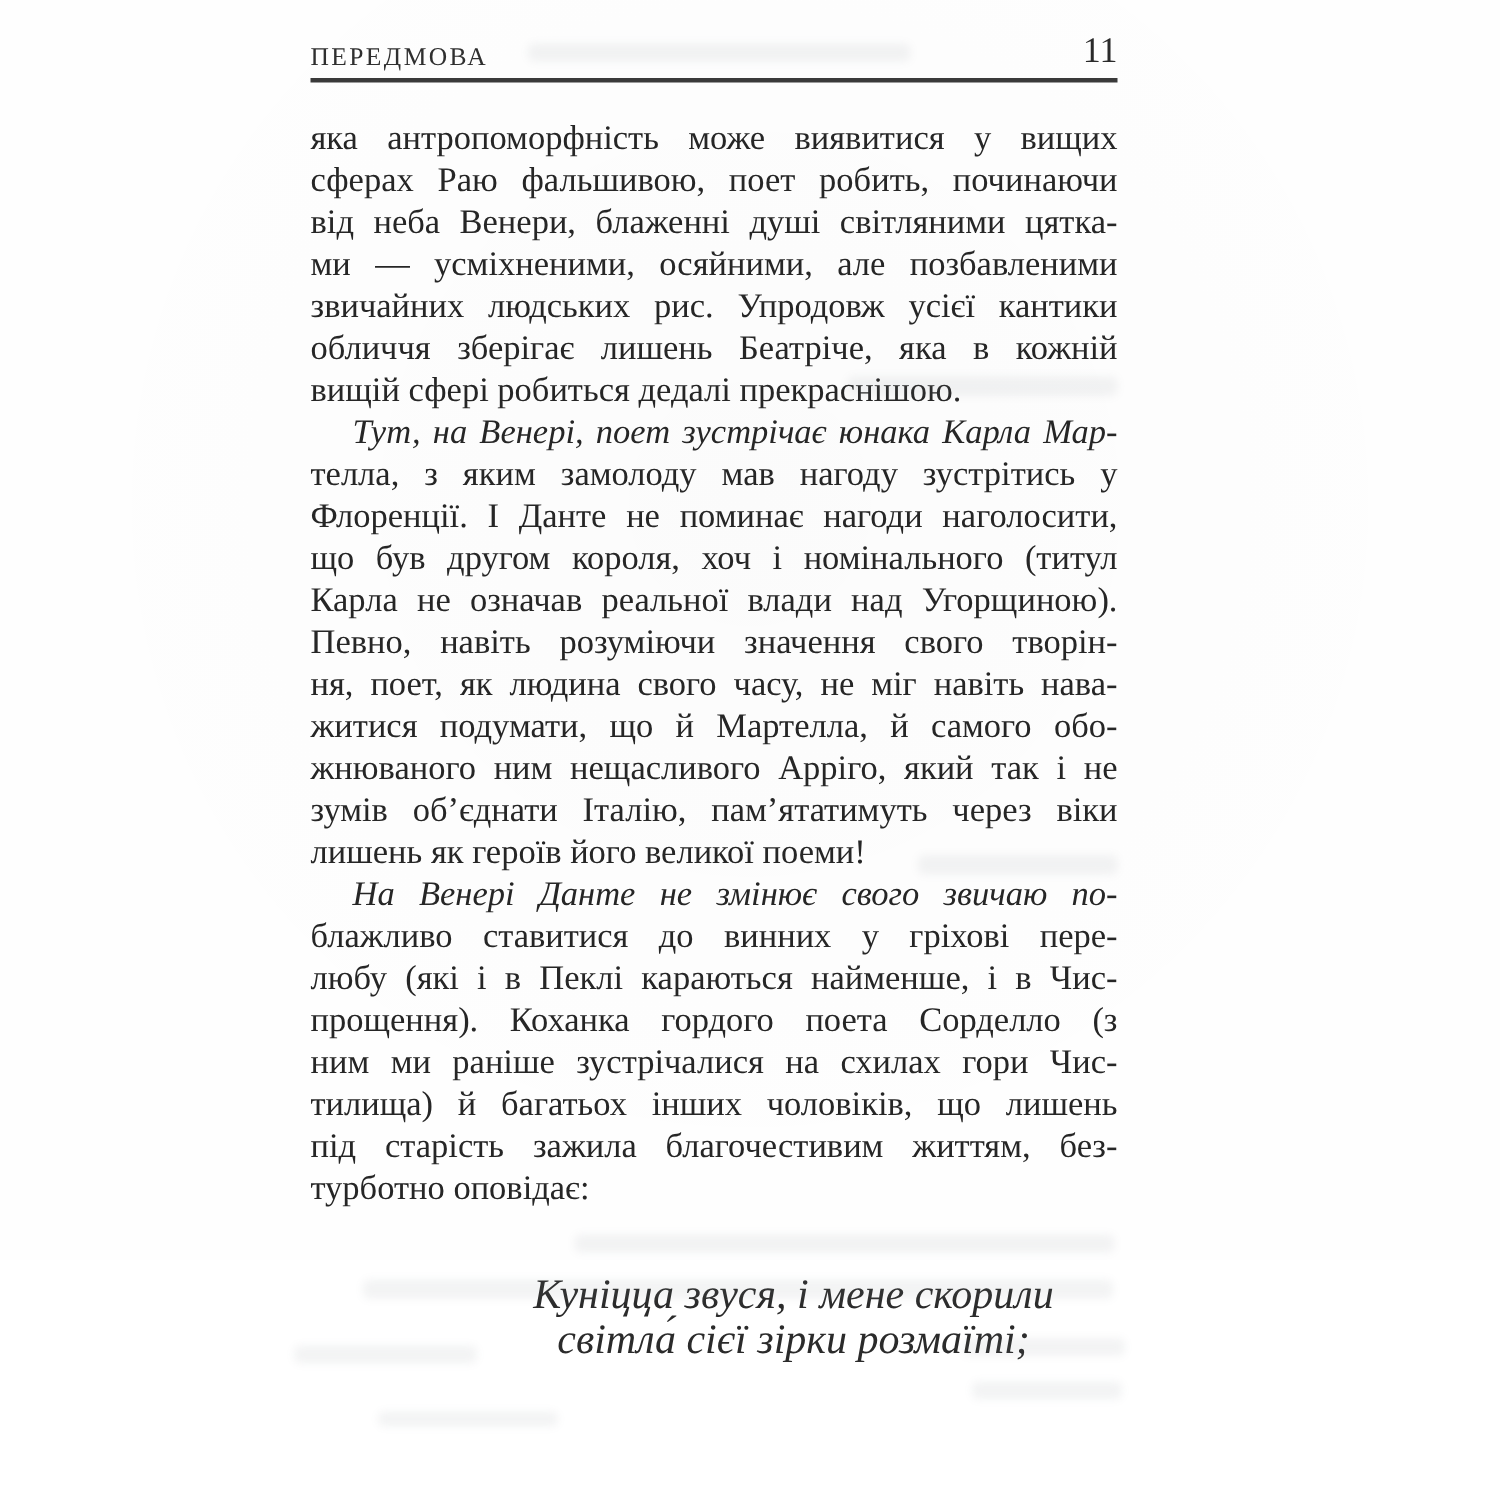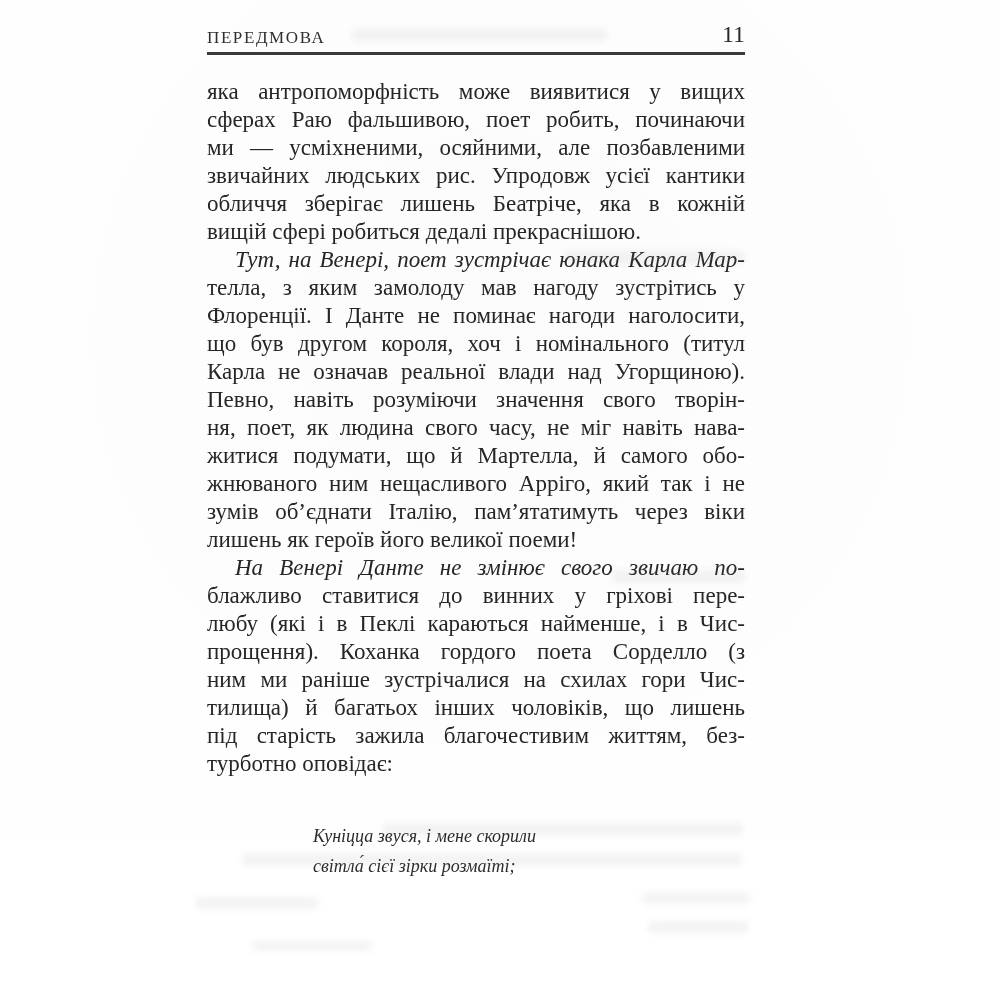--- a/index.html
+++ b/index.html
@@ -67,23 +67,24 @@
   .line.last { text-align-last: left; }
   .line.indent { text-indent: 28px; font-style: italic; }
 
   
   .quote {
     margin-top: 43px;
     margin-left: 106px;
     font-style: italic;
   }
   .verse-line {
-    font-size: 18px;
+    font-size: 28px;
     line-height: 30px;
     color: #2b2b2b;
+    text-align: center;
   }
 
   
   .ghost {
     position: absolute;
     background: #7d848b;
     opacity: 0.09;
     filter: blur(3px);
     border-radius: 4px;
     pointer-events: none;
@@ -97,20 +98,21 @@
   <span class="running-head">ПЕРЕДМОВА</span>
 
   <span class="page-number">11</span>
 
   <div class="header-rule"></div>
 
   <main class="body-text">
       <div class="paragraph">
         <div class="line">яка антропоморфність може виявитися у вищих</div>
         <div class="line">сферах Раю фальшивою, поет робить, починаючи</div>
+        <div class="line">від неба Венери, блаженні душі світляними цятка-</div>
         <div class="line">ми — усміхненими, осяйними, але позбавленими</div>
         <div class="line">звичайних людських рис. Упродовж усієї кантики</div>
         <div class="line">обличчя зберігає лишень Беатріче, яка в кожній</div>
         <div class="line last">вищій сфері робиться дедалі прекраснішою.</div>
       </div>
       <div class="paragraph">
         <div class="line indent">Тут, на Венері, поет зустрічає юнака Карла Мар-</div>
         <div class="line">телла, з яким замолоду мав нагоду зустрітись у</div>
         <div class="line">Флоренції. І Данте не поминає нагоди наголосити,</div>
         <div class="line">що був другом короля, хоч і номінального (титул</div>

